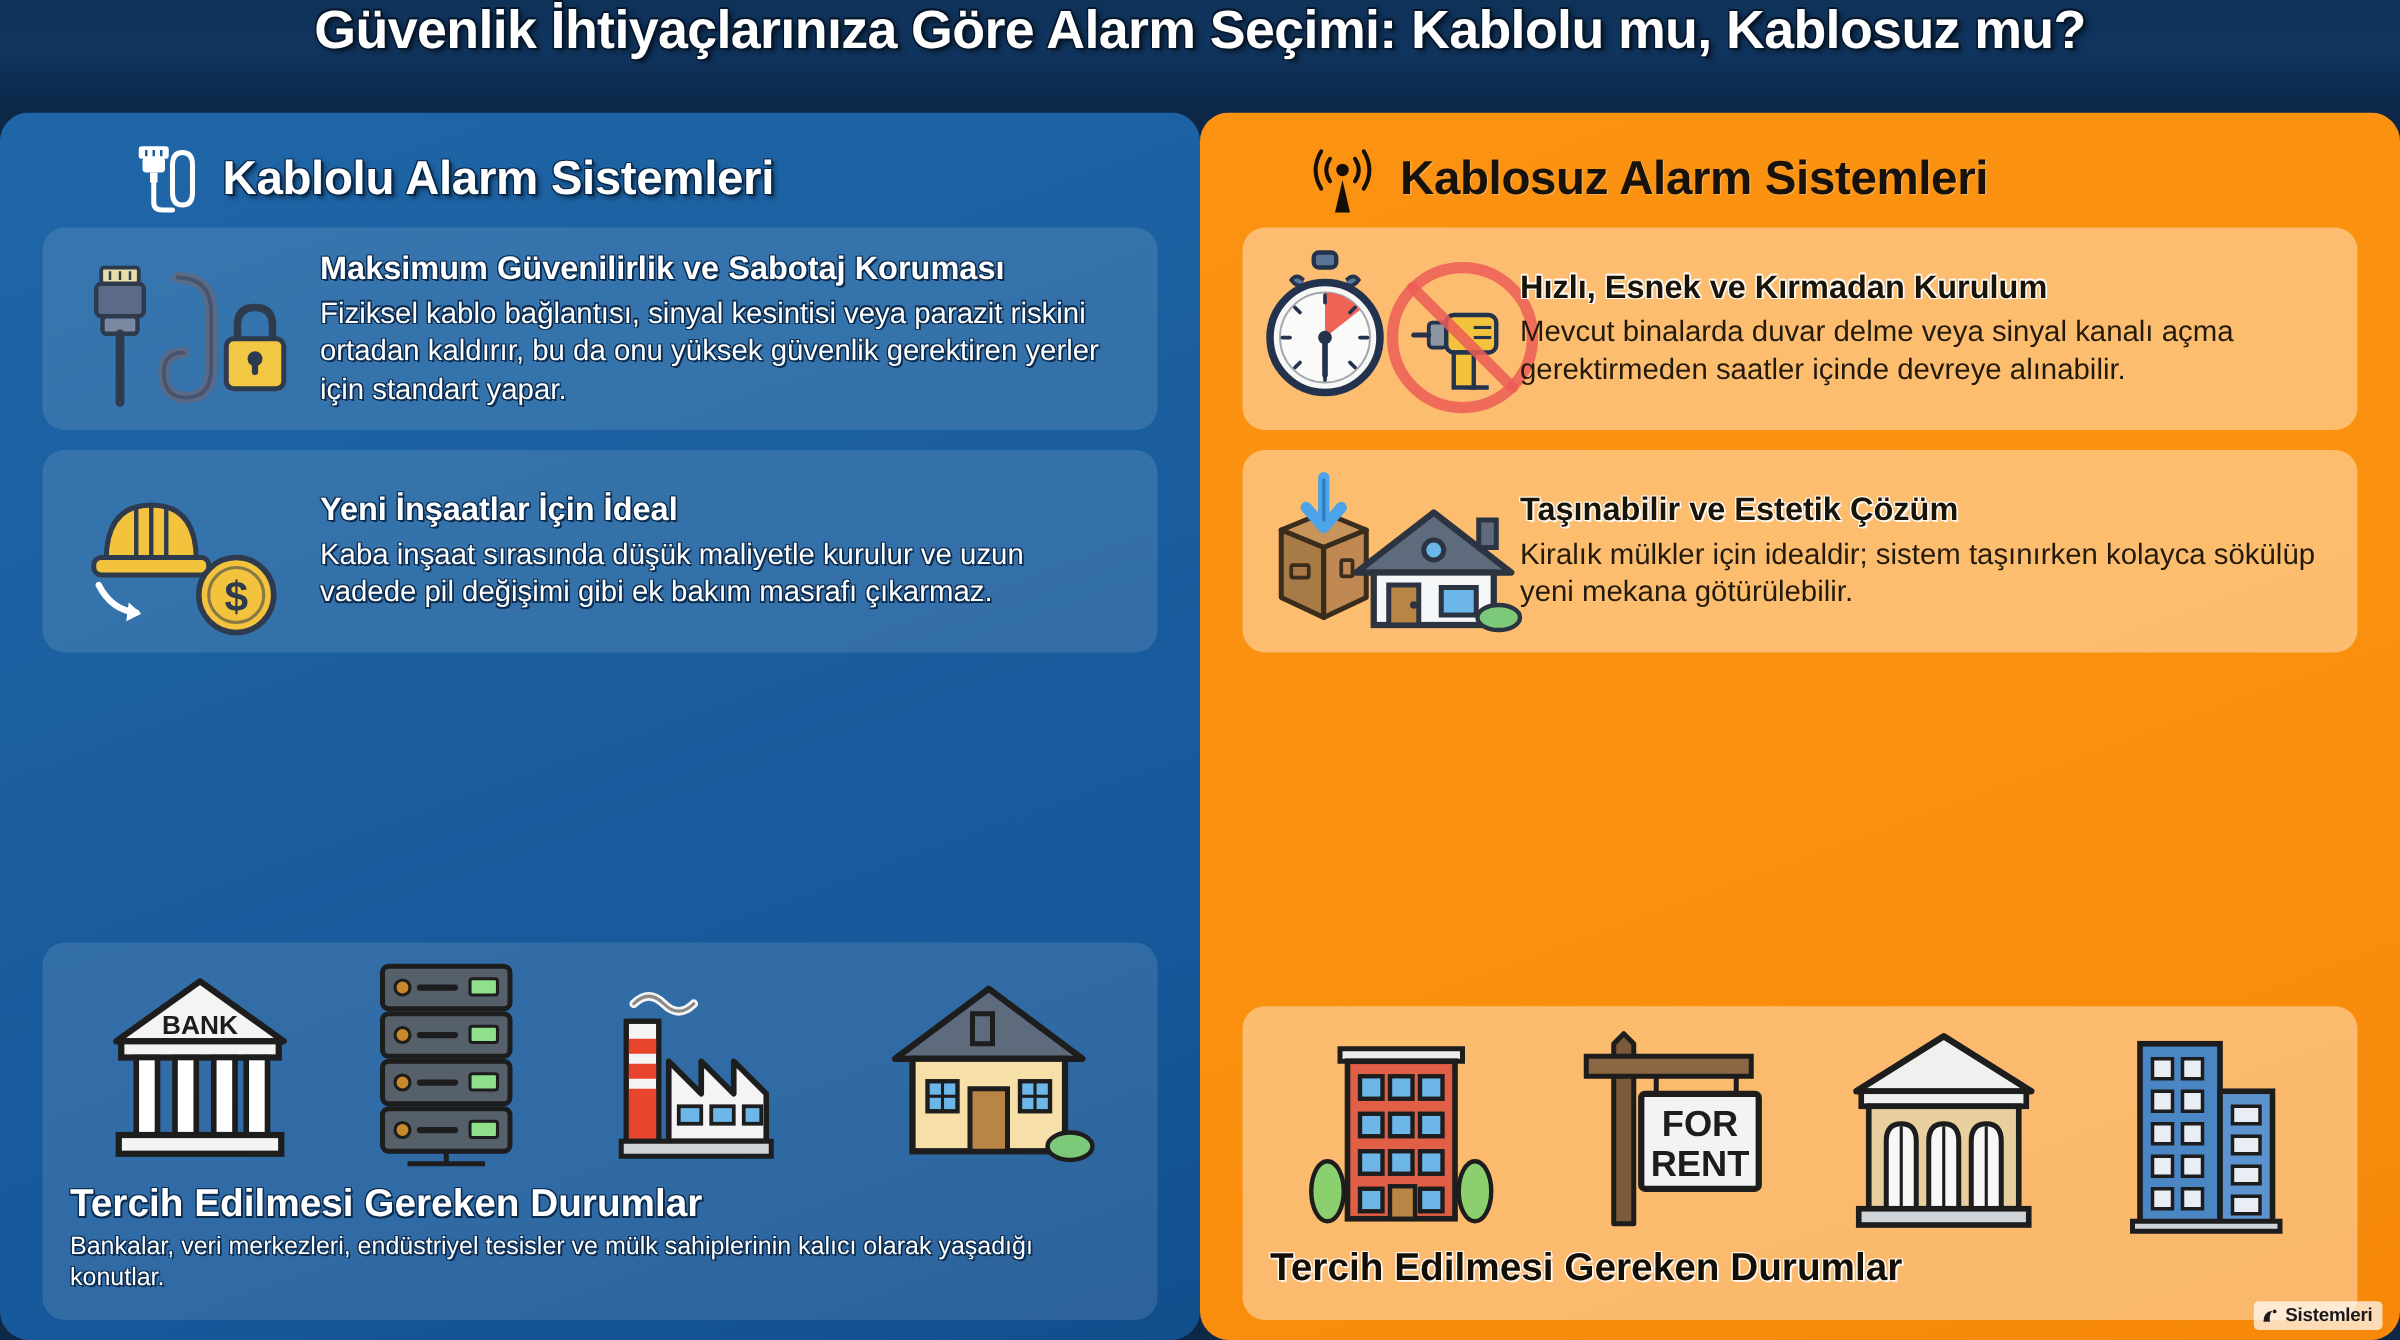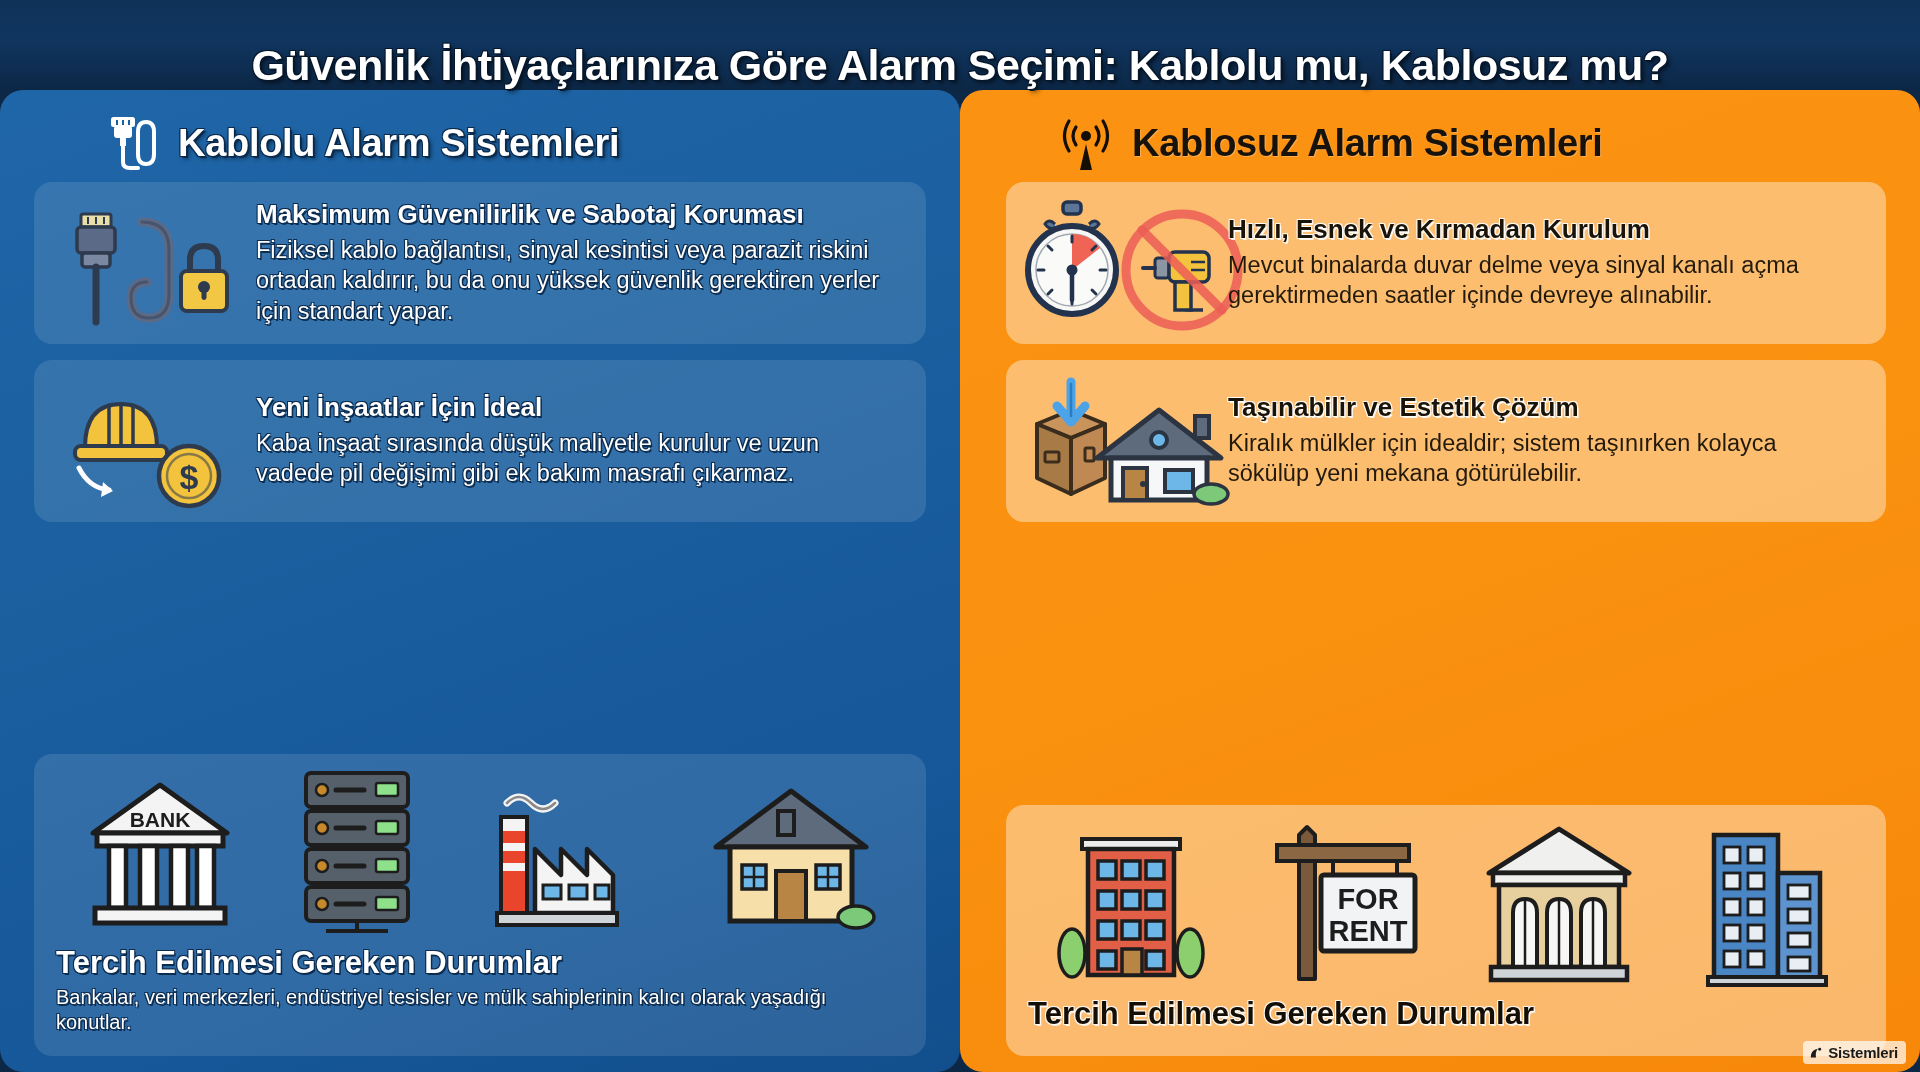--- a/index.html
+++ b/index.html
@@ -19,21 +19,21 @@
     display: flex;
     flex-direction: column;
   }
 
   
   .title-bar {
     height: 90px;
     min-height: 90px;
     background: linear-gradient(180deg, #0f3259 0%, #10355f 45%, #0c2746 100%);
     display: flex;
-    align-items: flex-end;
+    align-items: flex-start;
     justify-content: center;
     position: relative;
     z-index: 5;
   }
   .title-text {
     font-size: 43px;
     font-weight: bold;
     color: #ffffff;
     letter-spacing: -0.5px;
     text-shadow:
@@ -59,21 +59,21 @@
     border-radius: 23px;
   }
   .col-wired {
     width: 960px;
     background: linear-gradient(160deg, #1f66a8 0%, #1b5f9f 40%, #16589a 75%, #124e8c 100%);
     padding: 14px 34px 0 34px;
   }
   .col-wireless {
     width: 960px;
     background: linear-gradient(160deg, #fb9212 0%, #fa910f 50%, #f7880a 100%);
-    padding: 14px 34px 0 46px;
+    padding: 14px 34px 0 34px;
   }
 
   
   .col-header {
     display: flex;
     align-items: center;
     gap: 18px;
     height: 78px;
     padding-left: 70px;
   }

